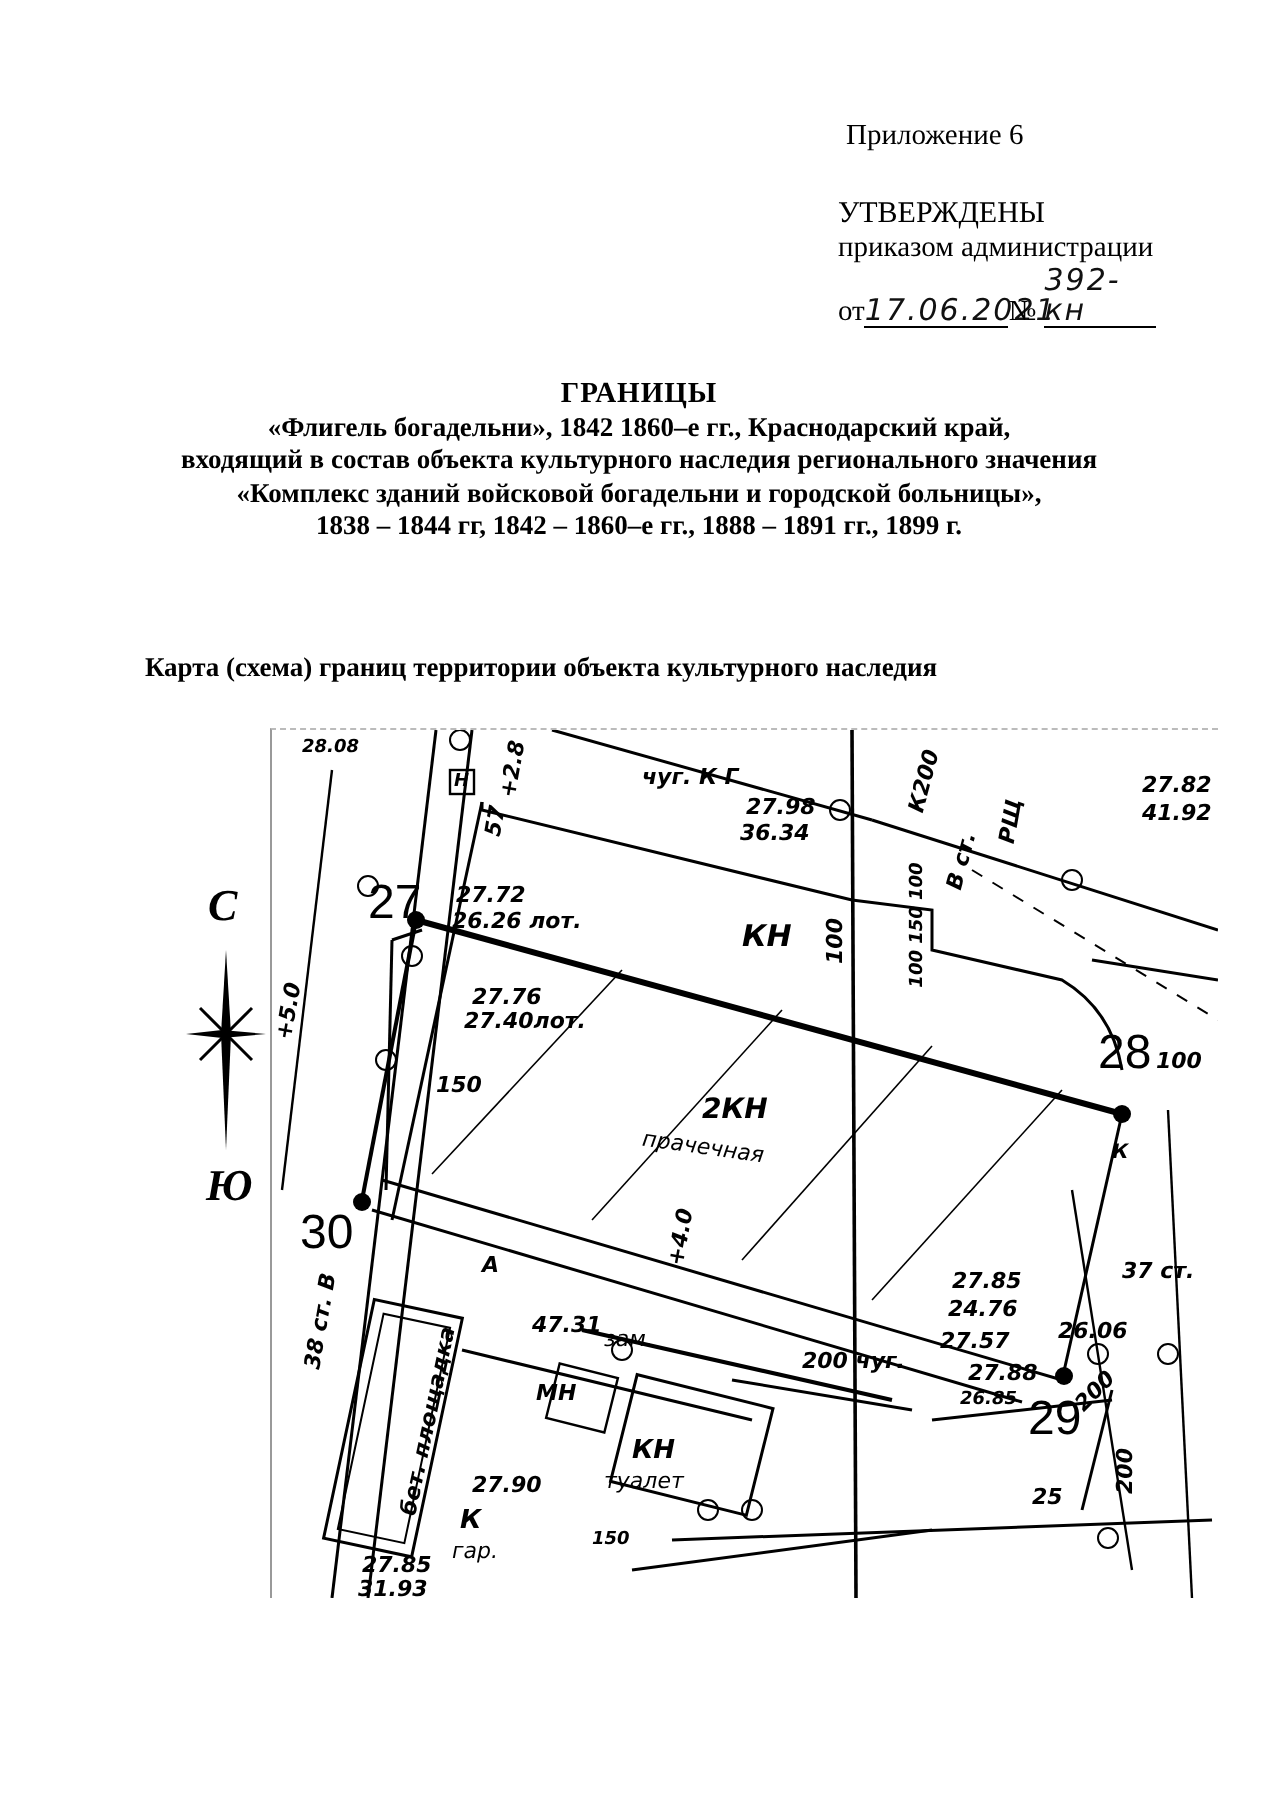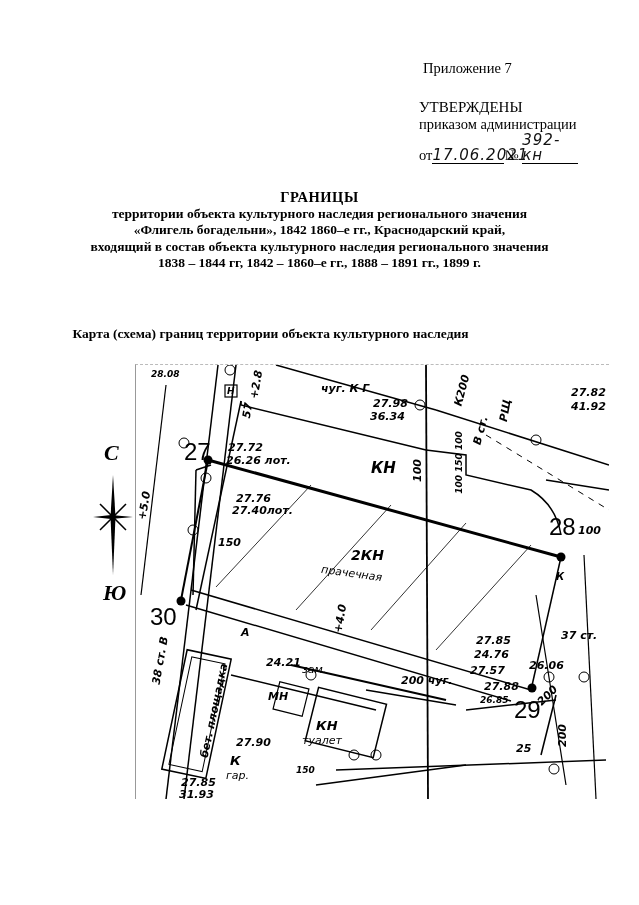--- a/index.html
+++ b/index.html
@@ -16,35 +16,35 @@
   .compass-yu { left:103px; top:580px; font-size:22px; font-style:italic; font-weight:bold; }
   .compass-star { left:93px; top:475px; width:40px; width:40px; height:100px; }
   .map { left:135px; top:364px; width:473px; height:434px; overflow:hidden; background:#fff; border-left:1px solid #999; border-top:1px dashed #bbb; }
   .map svg { position:absolute; left:0; top:0; }
   .lbl { position:absolute; font-family:"DejaVu Sans", sans-serif; font-style:italic; font-weight:bold; font-size:11px; line-height:11px; white-space:nowrap; }
   .pt { position:absolute; font-family:"Liberation Sans", sans-serif; font-size:24px; line-height:24px; }
 </style>
 </head>
 <body>
 
-<div class="abs appendix">Приложение 7</div>
+<div class="abs appendix">Приложение 6</div>
 
 <div class="abs approved-block">
   <div class="approved-title">УТВЕРЖДЕНЫ</div>
   <div>приказом администрации</div>
   <div>
     <span>от</span><span class="sig-line" style="width:72px">17.06.2021</span><span>№</span><span class="sig-line" style="width:56px;margin-left:4px;">392-кн</span>
   </div>
 </div>
 
 <div class="abs title-block">
   <div class="title-main">ГРАНИЦЫ</div>
-  <div>территории объекта культурного наследия регионального значения</div>
   <div>«Флигель богадельни», 1842 1860–е гг., Краснодарский край,</div>
   <div>входящий в состав объекта культурного наследия регионального значения</div>
+  <div>«Комплекс зданий войсковой богадельни и городской больницы»,</div>
   <div>1838 – 1844 гг, 1842 – 1860–е гг., 1888 – 1891 гг., 1899 г.</div>
 </div>
 
 <div class="abs map-caption">Карта (схема) границ территории объекта культурного наследия</div>
 
 <div class="abs compass-c">С</div>
 <svg class="abs compass-star" width="40" height="100" viewBox="0 0 40 100">
   <polygon points="20,0 22.5,42 20,100 17.5,42" fill="#000"></polygon>
   <polygon points="0,42 18,40 40,42 18,44" fill="#000"></polygon>
   <line x1="7" y1="29" x2="33" y2="55" stroke="#000" stroke-width="1.5"></line>
@@ -151,21 +151,21 @@
   <span class="lbl" style="left:237px;top:33px;">27.98</span>
   <span class="lbl" style="left:234px;top:46px;">36.34</span>
   <span class="lbl" style="left:435px;top:22px;">27.82</span>
   <span class="lbl" style="left:435px;top:36px;">41.92</span>
   <span class="lbl" style="left:340px;top:270px;">27.85</span>
   <span class="lbl" style="left:338px;top:284px;">24.76</span>
   <span class="lbl" style="left:393px;top:295px;">26.06</span>
   <span class="lbl" style="left:334px;top:300px;">27.57</span>
   <span class="lbl" style="left:348px;top:316px;">27.88</span>
   <span class="lbl" style="left:344px;top:330px;font-size:9px;">26.85</span>
-  <span class="lbl" style="left:130px;top:292px;">24.21</span>
+  <span class="lbl" style="left:130px;top:292px;">47.31</span>
   <span class="lbl" style="left:166px;top:299px;font-weight:normal;">зам.</span>
   <span class="lbl" style="left:100px;top:372px;">27.90</span>
   <span class="lbl" style="left:45px;top:412px;">27.85</span>
   <span class="lbl" style="left:43px;top:424px;">31.93</span>
   <span class="lbl" style="left:15px;top:4px;font-size:9px;">28.08</span>
 
   <span class="lbl" style="left:270px;top:100px;transform:rotate(-90deg);">100</span>
   <span class="lbl" style="left:292px;top:92px;font-size:9px;transform:rotate(-90deg);">100 150 100</span>
   <span class="lbl" style="left:82px;top:172px;">150</span>
   <span class="lbl" style="left:265px;top:310px;">200 чуг.</span>

